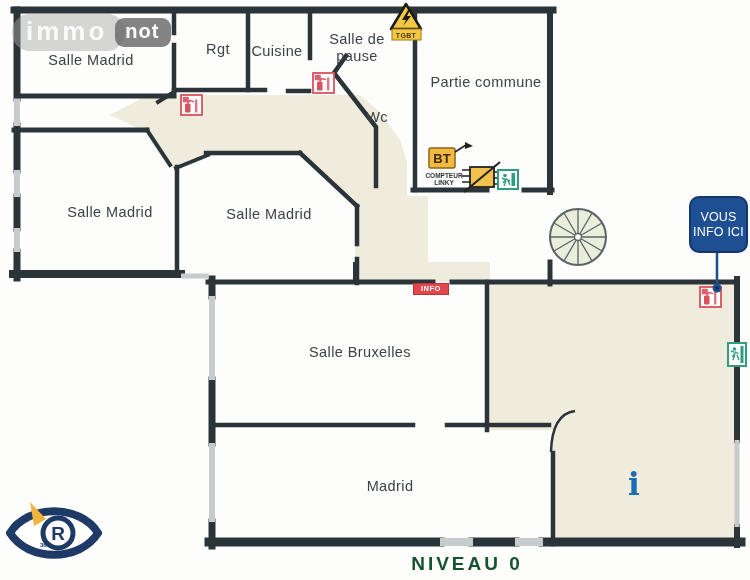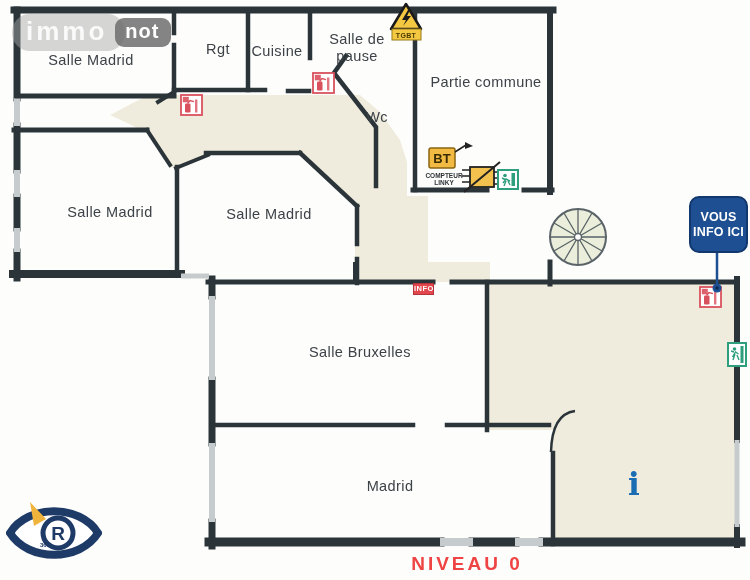--- a/index.html
+++ b/index.html
@@ -8,39 +8,39 @@
     background:#fdfdfc;font-family:"Liberation Sans",sans-serif;
   }
   .plan-svg{position:absolute;left:0;top:0;}
   .room-label{
     position:absolute;transform:translate(-50%,-50%);
     font-size:14.5px;color:#3c4247;white-space:nowrap;text-align:center;
     line-height:1.15;letter-spacing:.4px;
   }
   .level-label{
     position:absolute;transform:translate(-50%,-50%);
-    font-size:19px;font-weight:bold;color:#ef4444;letter-spacing:3px;white-space:nowrap;
+    font-size:19px;font-weight:bold;color:#14532d;letter-spacing:3px;white-space:nowrap;
   }
   .tiny-label{
     position:absolute;transform:translate(-50%,-50%);
     font-weight:bold;color:#4a3a00;text-align:center;white-space:nowrap;
   }
   .tgbt-label{font-size:7px;letter-spacing:.3px;}
   .bt-label{font-size:13px;color:#3a2c00;}
   .compteur-label{font-size:6.5px;color:#2e3338;line-height:1.1;}
   .info-tag{
-    position:absolute;left:413px;top:283px;width:21px;height:12px;
+    position:absolute;left:413px;top:283px;width:36px;height:12px;
     background:#e2474e;border:1px solid #b5343c;box-sizing:border-box;
     color:#fff;font-size:7.5px;font-weight:bold;text-align:center;line-height:10px;
     letter-spacing:.5px;
   }
   .you-are-here{
     position:absolute;left:689px;top:196px;width:59px;height:57px;box-sizing:border-box;
     background:#1d4f92;border:2px solid #12386e;border-radius:10px;
-    color:#ffffff;font-weight:bold;font-size:12.5px;text-align:center;
+    color:#ffffff;font-weight:normal;font-size:12.5px;text-align:center;
     padding-top:12px;line-height:1.2;letter-spacing:.2px;
   }
   .info-point{
     position:absolute;left:622px;top:466px;width:24px;text-align:center;
     font-family:"DejaVu Serif",serif;font-weight:bold;font-size:31px;color:#1a6db3;
   }
   .immonot{position:absolute;left:12px;top:14px;display:flex;align-items:center;opacity:.93;}
   .immonot .immo{
     background:rgba(168,168,168,.5);color:#fafafa;font-weight:bold;font-size:26px;
     letter-spacing:3px;padding:2px 18px 4px 14px;border-radius:18px;

